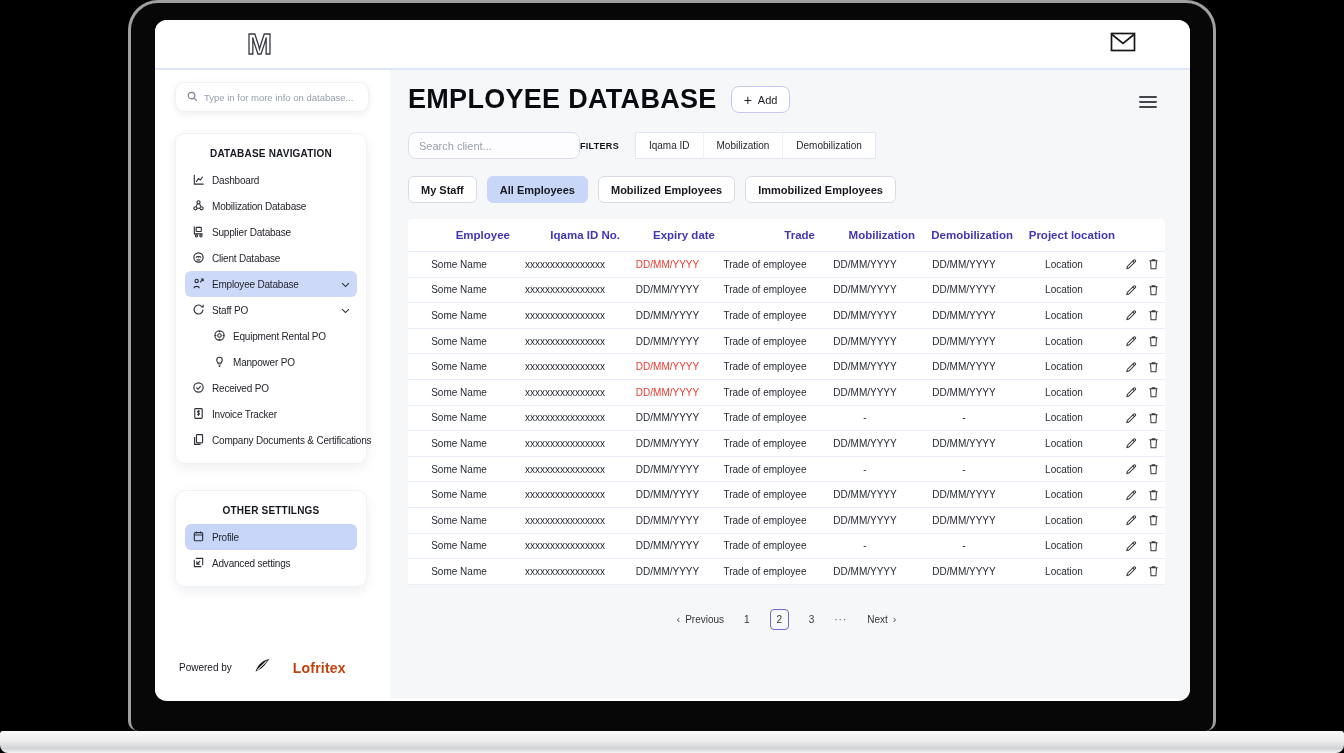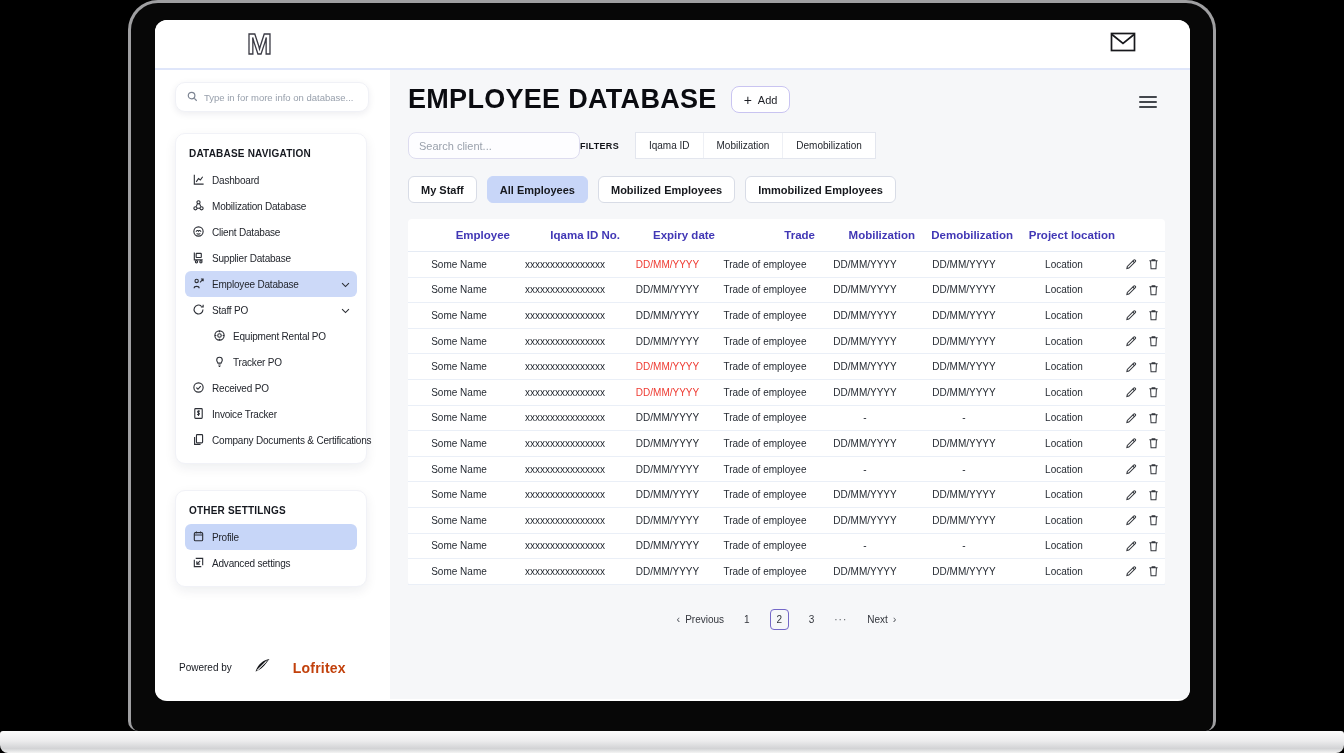--- a/index.html
+++ b/index.html
@@ -30,21 +30,21 @@
 
   
   .side-search { margin:12px 0 0 20px; width:194px; height:30px; border-radius:10px;
     border:1px solid #f0f1f6; box-shadow:0 2px 7px rgba(20,30,60,.08);
     display:flex; align-items:center; gap:6px; padding:0 11px; background:#fff; }
   .side-search input { border:none; outline:none; width:100%; font-size:9.5px; color:#3a3f49;
     font-family:"Liberation Sans",sans-serif; background:transparent; }
   .side-search input::placeholder { color:#98a0ac; }
 
   .side-card { margin:21px 0 0 20px; width:192px; background:#fff; border:1px solid #f1f2f7;
-    border-radius:10px; box-shadow:0 4px 12px rgba(20,30,60,.07); padding:12px 9px 10px; }
+    border-radius:10px; box-shadow:0 4px 12px rgba(20,30,60,.07); padding:12px 9px 10px;text-align:center; }
   .side-heading { font-size:10px; font-weight:bold; color:#15181f; letter-spacing:.2px;
     padding:2px 4px 8px; }
   .nav-item { height:26px; display:flex; align-items:center; gap:7px; padding:0 7px;
     font-size:10px; letter-spacing:-.2px; color:#23262d; border-radius:6px; cursor:pointer; white-space:nowrap; }
   .nav-item svg { flex-shrink:0; color:#2c2f36; }
   .nav-item.active { background:#ccd9f8; }
   .nav-item.sub { padding-left:28px; }
   .nav-item .chev { margin-left:auto; color:#4b4f58; }
 
   .side-footer { position:absolute; left:24px; bottom:22px; display:flex; align-items:center; gap:22px; }
@@ -152,35 +152,35 @@
                     <circle cx="3.7" cy="10" r="1.7"></circle>
                     <circle cx="10.3" cy="10" r="1.7"></circle>
                   <path d="M5.9 5l-1.4 3.2M8.1 5l1.4 3.2M5.4 10h3.2"></path>
                 </svg></span>
               <span>Mobilization Database</span>
             </div>
 
             <div class="nav-item">
               <span>
                 <svg width="13" height="13" viewBox="0 0 14 14" fill="none" stroke="currentColor" stroke-width="1.2">
-                  <circle cx="7" cy="7" r="5"></circle>
-                    <path d="M4.3 7.4c.8-1.6 2-2 2.7-.8.7-1.2 1.9-.8 2.7.8M5 9.2c1.3.9 2.7.9 4 0"></path>
-                </svg></span>
-              <span>Client Database</span>
-            </div>
-
-            <div class="nav-item">
-              <span>
-                <svg width="13" height="13" viewBox="0 0 14 14" fill="none" stroke="currentColor" stroke-width="1.2">
                   <rect x="4.5" y="2.5" width="5.5" height="4.5" rx="0.5"></rect>
                   <path d="M2.5 1.5v8h9"></path>
                     <circle cx="4.8" cy="11.6" r="1.2"></circle>
                     <circle cx="9.6" cy="11.6" r="1.2"></circle>
                 </svg></span>
               <span>Supplier Database</span>
+            </div>
+
+            <div class="nav-item">
+              <span>
+                <svg width="13" height="13" viewBox="0 0 14 14" fill="none" stroke="currentColor" stroke-width="1.2">
+                  <circle cx="7" cy="7" r="5"></circle>
+                    <path d="M4.3 7.4c.8-1.6 2-2 2.7-.8.7-1.2 1.9-.8 2.7.8M5 9.2c1.3.9 2.7.9 4 0"></path>
+                </svg></span>
+              <span>Client Database</span>
             </div>
 
             <div class="nav-item active">
               <span>
                 <svg width="13" height="13" viewBox="0 0 14 14" fill="none" stroke="currentColor" stroke-width="1.2">
                   <circle cx="5" cy="4.2" r="1.8"></circle>
                     <path d="M2.3 12c0-2.6 5.4-2.6 5.4 0"></path>
                   <path d="M8.6 5.8l3.4-3.4M9.6 2.2H12v2.4"></path>
                 </svg></span>
               <span>Employee Database</span>
@@ -215,21 +215,21 @@
                 </svg></span>
               <span>Equipment Rental PO</span>
             </div>
 
             <div class="nav-item sub">
               <span>
                 <svg width="13" height="13" viewBox="0 0 14 14" fill="none" stroke="currentColor" stroke-width="1.2">
                   <path d="M4 5.4a3 3 0 1 1 6 0c0 1.6-1.1 2.2-1.3 3.4H5.3C5.1 7.6 4 7 4 5.4z"></path>
                   <path d="M5.7 10.8h2.6M6.2 12.4h1.6"></path>
                 </svg></span>
-              <span>Tracker PO</span>
+              <span>Manpower PO</span>
             </div>
 
             <div class="nav-item">
               <span>
                 <svg width="13" height="13" viewBox="0 0 14 14" fill="none" stroke="currentColor" stroke-width="1.2">
                   <circle cx="7" cy="7" r="5"></circle>
                     <path d="M4.7 7.2l1.7 1.7 3-3.5"></path>
                 </svg></span>
               <span>Received PO</span>
             </div>

